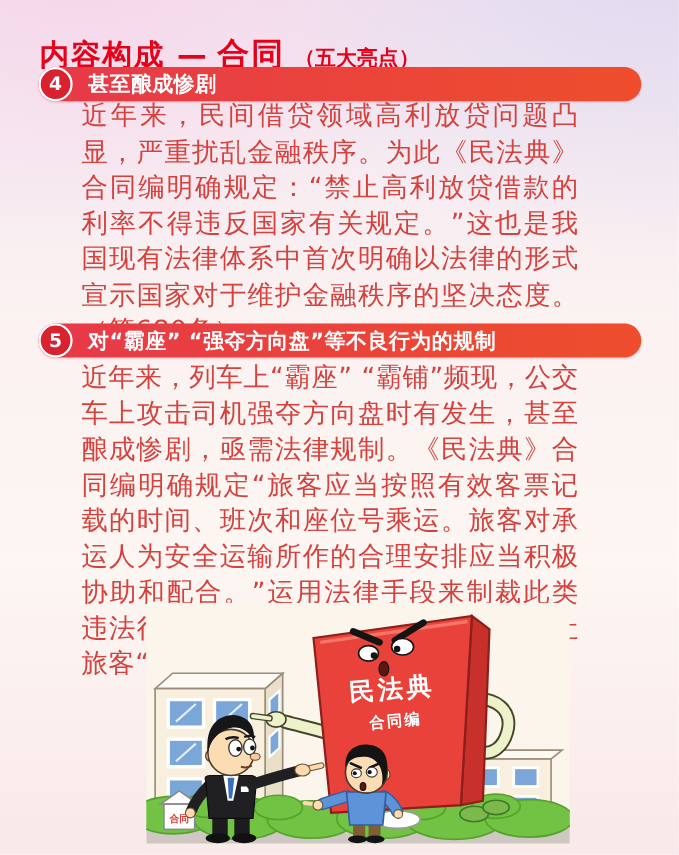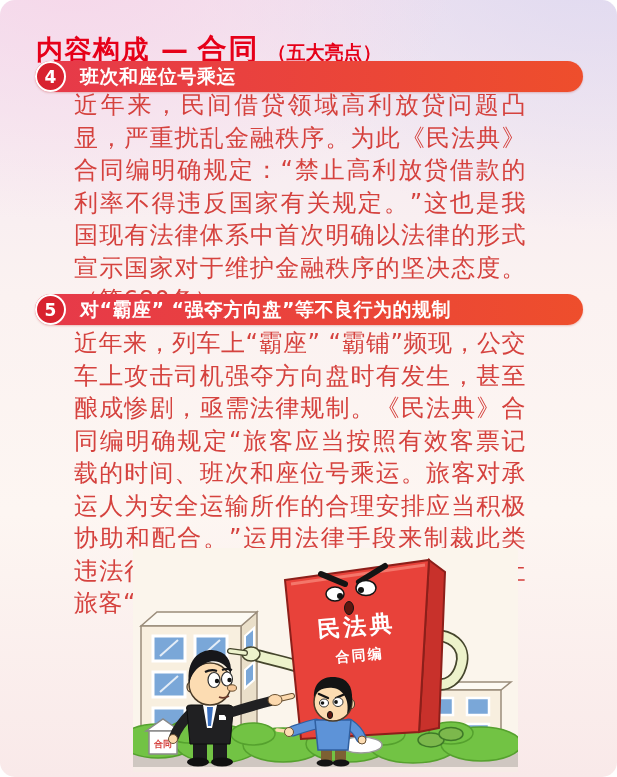--- a/index.html
+++ b/index.html
@@ -5,21 +5,20 @@
   html,body{margin:0;padding:0;}
   #page{
     position:relative;
     width:617px;height:777px;
     overflow:hidden;
     font-family:"DejaVu Sans","Liberation Sans",sans-serif;
     background:
       radial-gradient(ellipse 620px 420px at 12% -5%, rgba(246,214,233,0.95), rgba(246,214,233,0) 62%),
       radial-gradient(ellipse 640px 460px at 98% -8%, rgba(221,216,240,0.95), rgba(221,216,240,0) 64%),
       linear-gradient(180deg,#f3e6f1 0%,#fbf2f1 38%,#fdf6f2 66%,#f9e9e9 100%);
-    border-radius: 15px;
   }
   .page-title{
     position:absolute;left:36px;top:8px;
     color:#e60019;white-space:nowrap;
   }
   .title-main{font-size:27px;font-weight:700;letter-spacing:1.5px;}
   .title-highlight{font-size:29px;font-weight:900;margin-left:8px;letter-spacing:2px;}
   .title-note{font-size:19px;font-weight:700;margin-left:8px;}
   .section-bar{
     position:absolute;left:35px;width:548px;height:31px;
@@ -55,21 +54,21 @@
 <body>
 
 <div id="page">
 
   <h1 class="page-title">
     <span class="title-main">内容构成 —</span><span class="title-highlight">合同</span><span class="title-note">（五大亮点）</span>
   </h1>
 
   <div class="section-bar bar-4">
     <div class="badge">4</div>
-    <div class="bar-heading">班次和座位号乘运</div>
+    <div class="bar-heading">甚至酿成惨剧</div>
   </div>
   <p class="body-text body-4">近年来，民间借贷领域高利放贷问题凸显，严重扰乱金融秩序。为此《民法典》合同编明确规定：“禁止高利放贷借款的利率不得违反国家有关规定。”这也是我国现有法律体系中首次明确以法律的形式宣示国家对于维护金融秩序的坚决态度。（第680条）</p>
 
   <div class="section-bar bar-5">
     <div class="badge">5</div>
     <div class="bar-heading">对“霸座” “强夺方向盘”等不良行为的规制</div>
   </div>
   <p class="body-text body-5">近年来，列车上“霸座” “霸铺”频现，公交车上攻击司机强夺方向盘时有发生，甚至酿成惨剧，亟需法律规制。《民法典》合同编明确规定“旅客应当按照有效客票记载的时间、班次和座位号乘运。旅客对承运人为安全运输所作的合理安排应当积极协助和配合。”运用法律手段来制裁此类违法行为，从而发挥法律的威慑作用，让旅客“三思而后行”。（第815条）</p>
 
   <svg class="illustration" viewBox="0 0 385 224">

